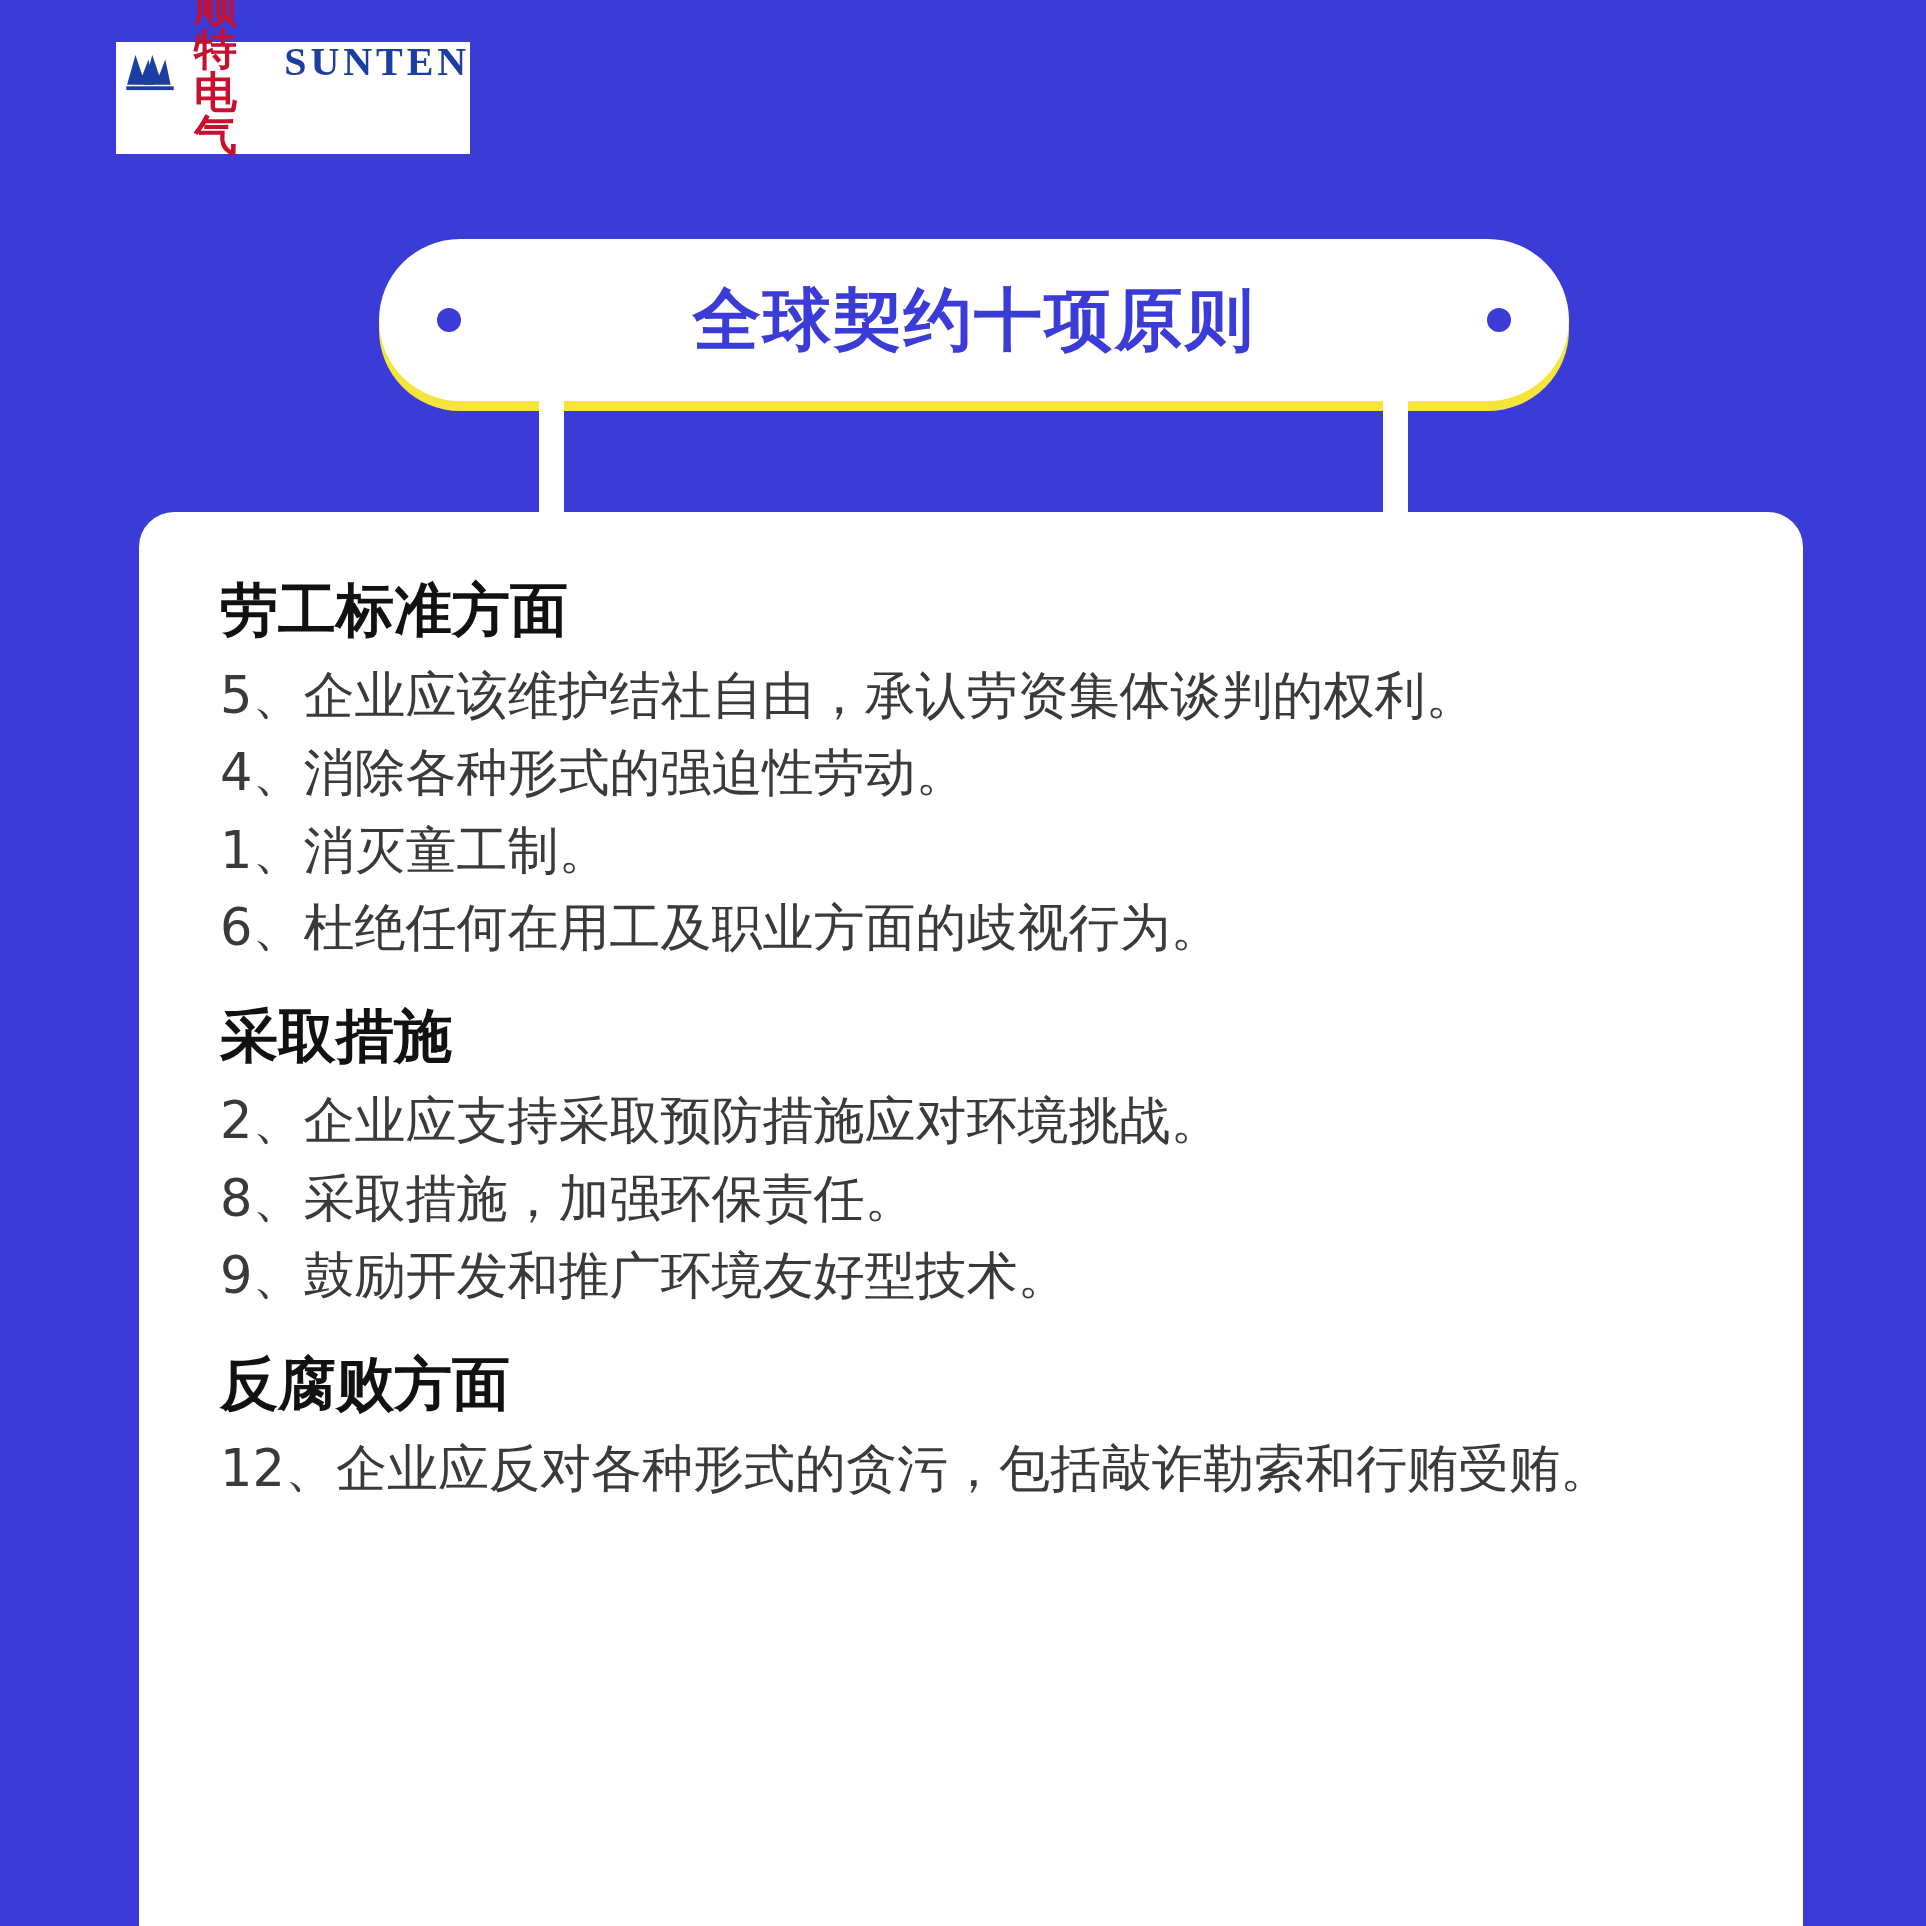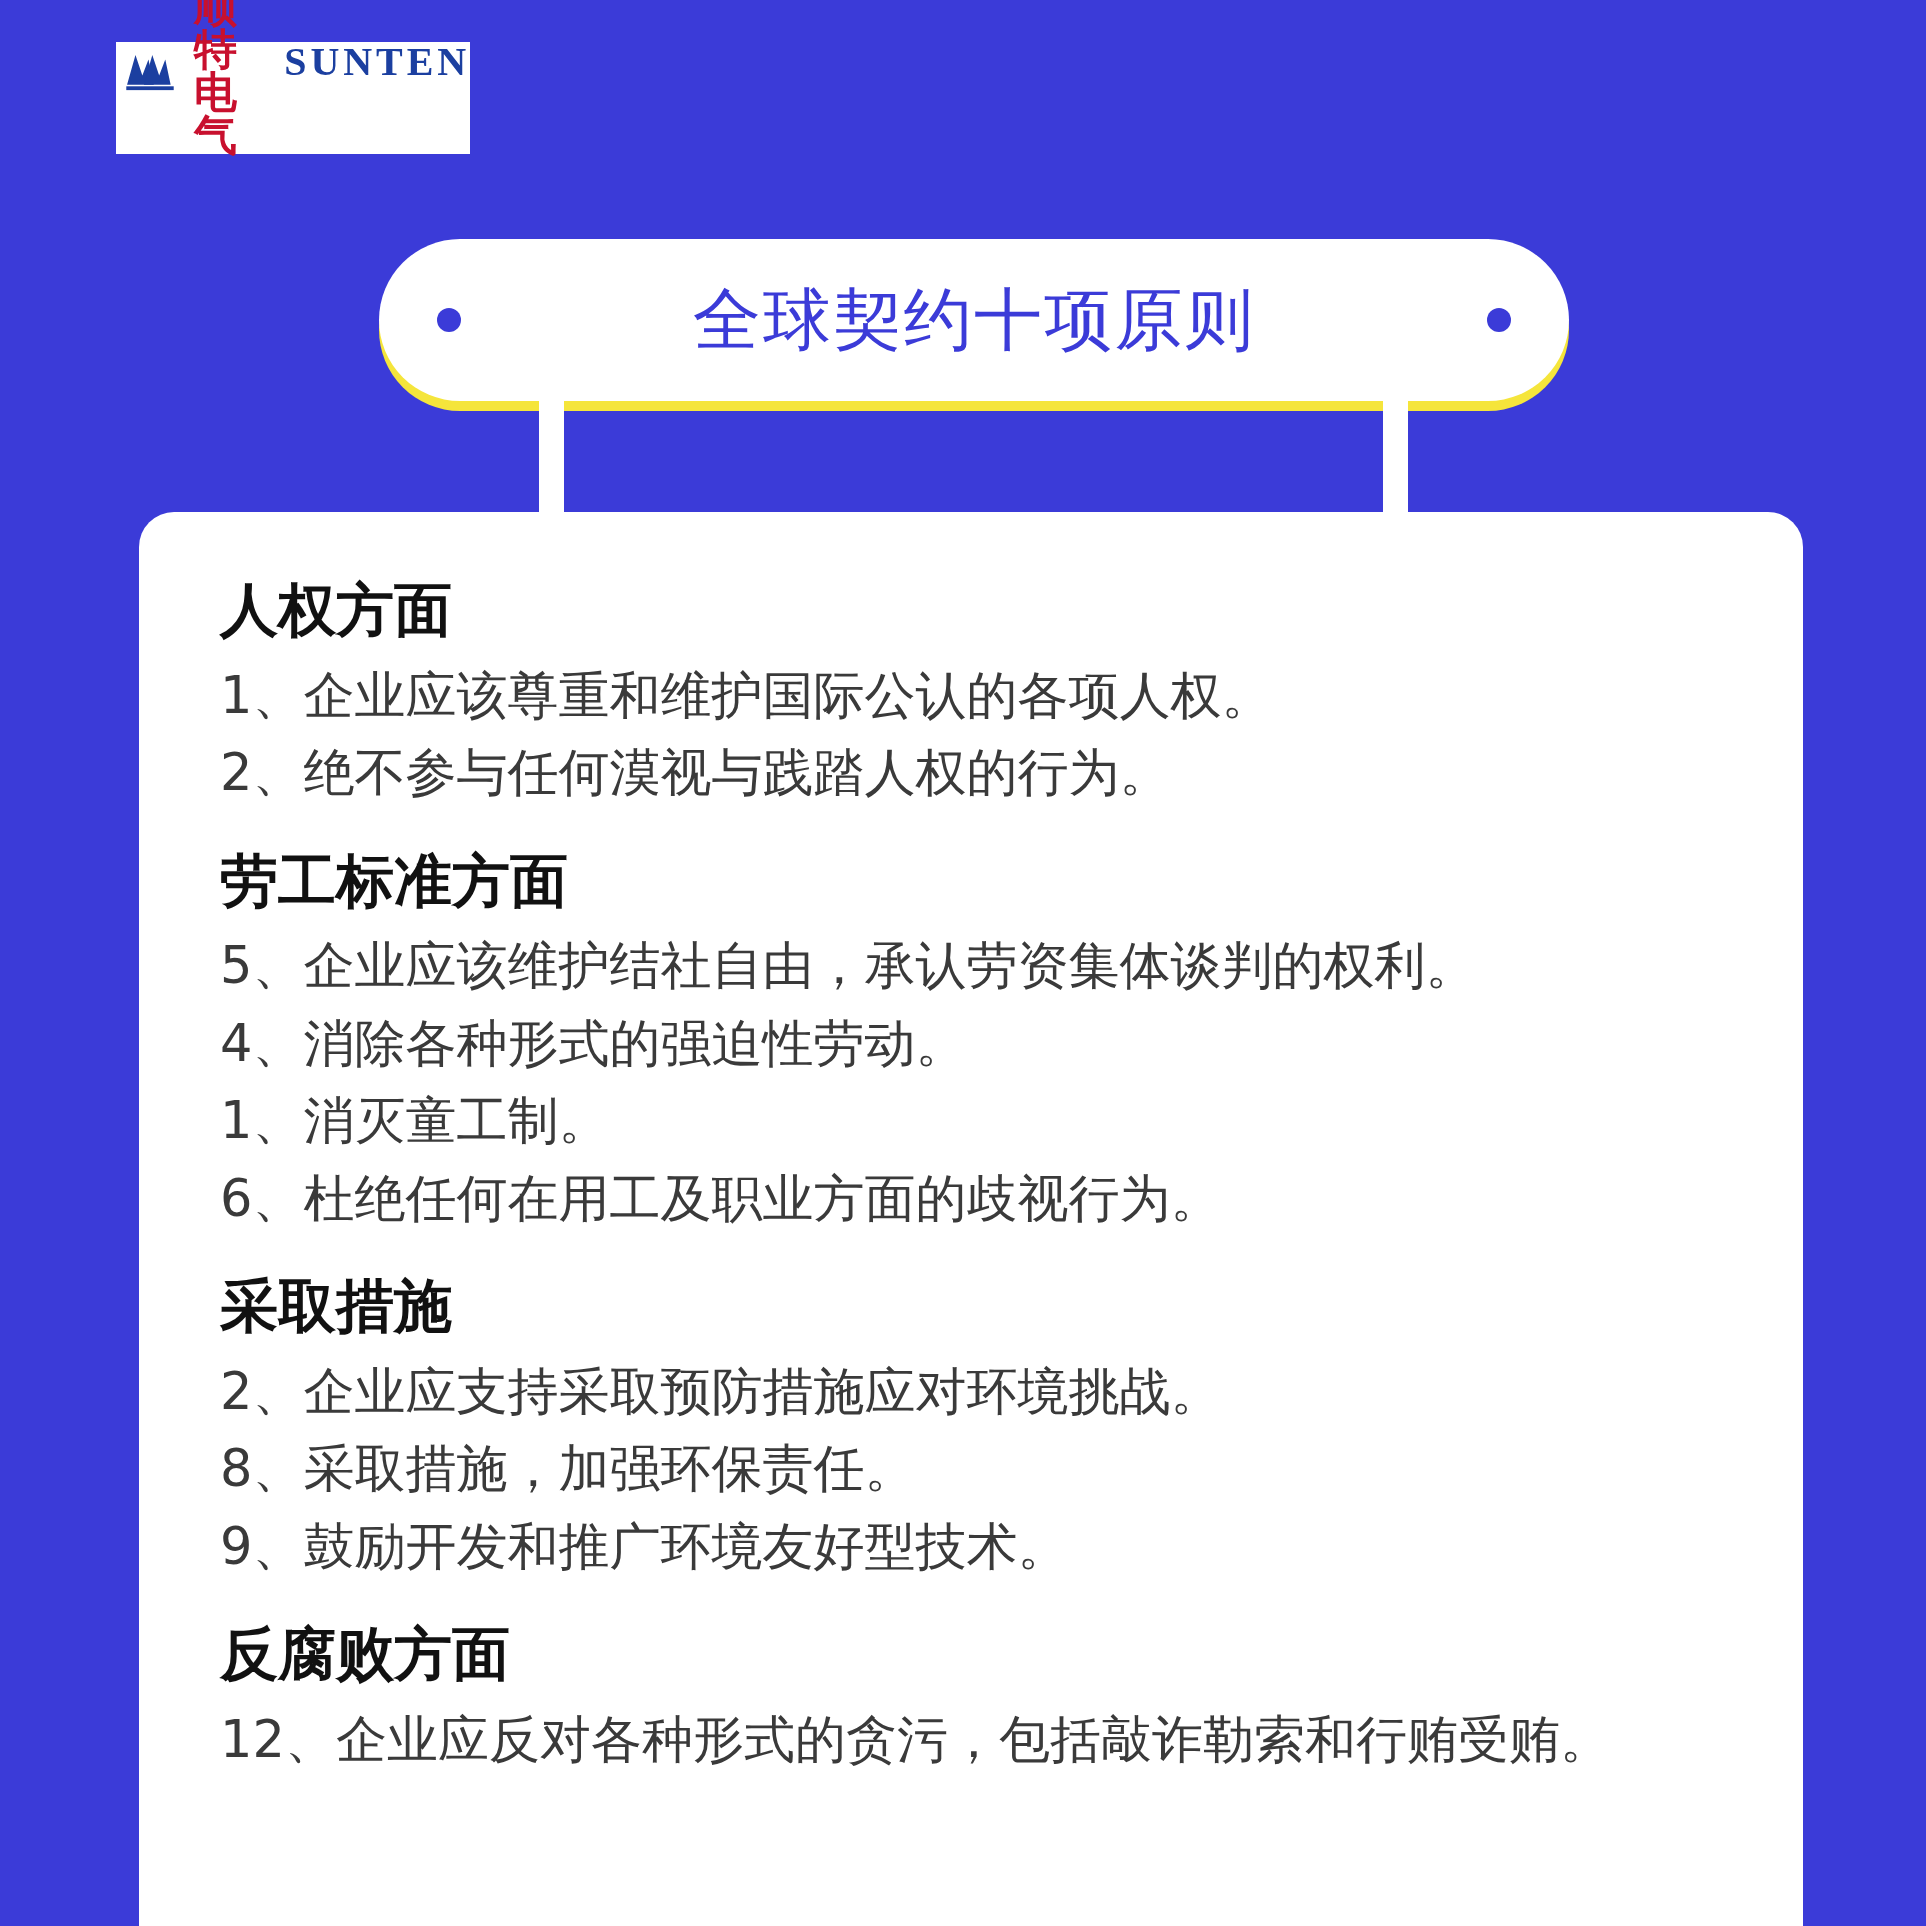--- a/index.html
+++ b/index.html
@@ -66,21 +66,21 @@
     height: 162px;
     background: #FFFFFF;
     border-radius: 81px;
     box-shadow: 0 10px 0 0 #F5E53B;
     display: flex;
     align-items: center;
     justify-content: center;
   }
   .title-text {
     font-size: 68px;
-    font-weight: normal;
+    font-weight: bold;
     color: #3B3BD8;
     letter-spacing: 2.3px;
     font-family: "DejaVu Sans", sans-serif;
   }
   .pill-dot {
     position: absolute;
     width: 24px;
     height: 24px;
     border-radius: 50%;
     background: #3B3BD8;
@@ -148,25 +148,20 @@
 <div class="title-pill">
   <span class="pill-dot left"></span>
   <span class="title-text">全球契约十项原则</span>
   <span class="pill-dot right"></span>
 </div>
 <div class="connector c1"></div>
 <div class="connector c2"></div>
 
 <div class="card">
 
-  <div class="section">
-    <div class="sec-title">人权方面</div>
-    <div class="sec-item">1、企业应该尊重和维护国际公认的各项人权。</div>
-    <div class="sec-item">2、绝不参与任何漠视与践踏人权的行为。</div>
-  </div>
 
   <div class="section">
     <div class="sec-title">劳工标准方面</div>
     <div class="sec-item">5、企业应该维护结社自由，承认劳资集体谈判的权利。</div>
     <div class="sec-item">4、消除各种形式的强迫性劳动。</div>
     <div class="sec-item">1、消灭童工制。</div>
     <div class="sec-item">6、杜绝任何在用工及职业方面的歧视行为。</div>
   </div>
 
   <div class="section">

